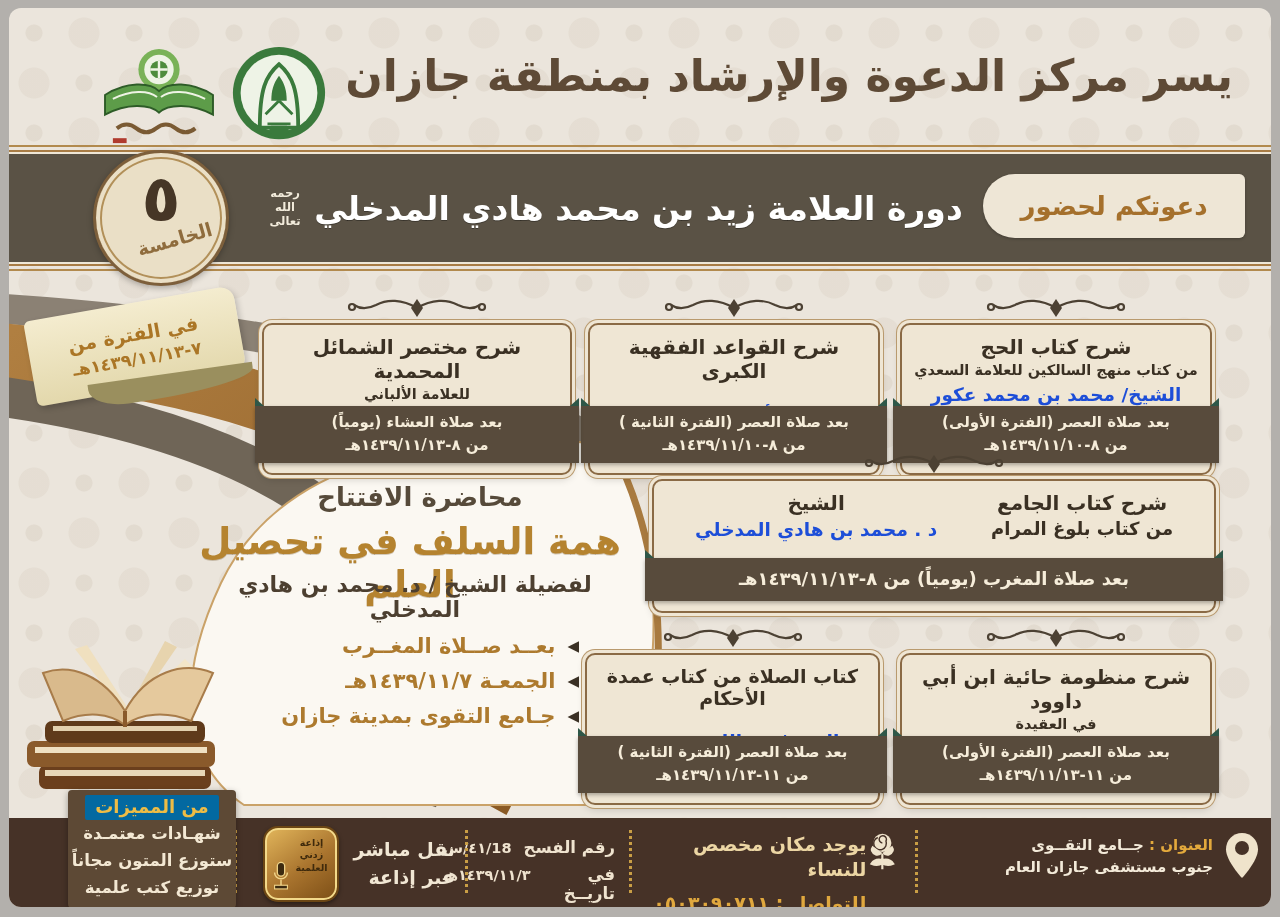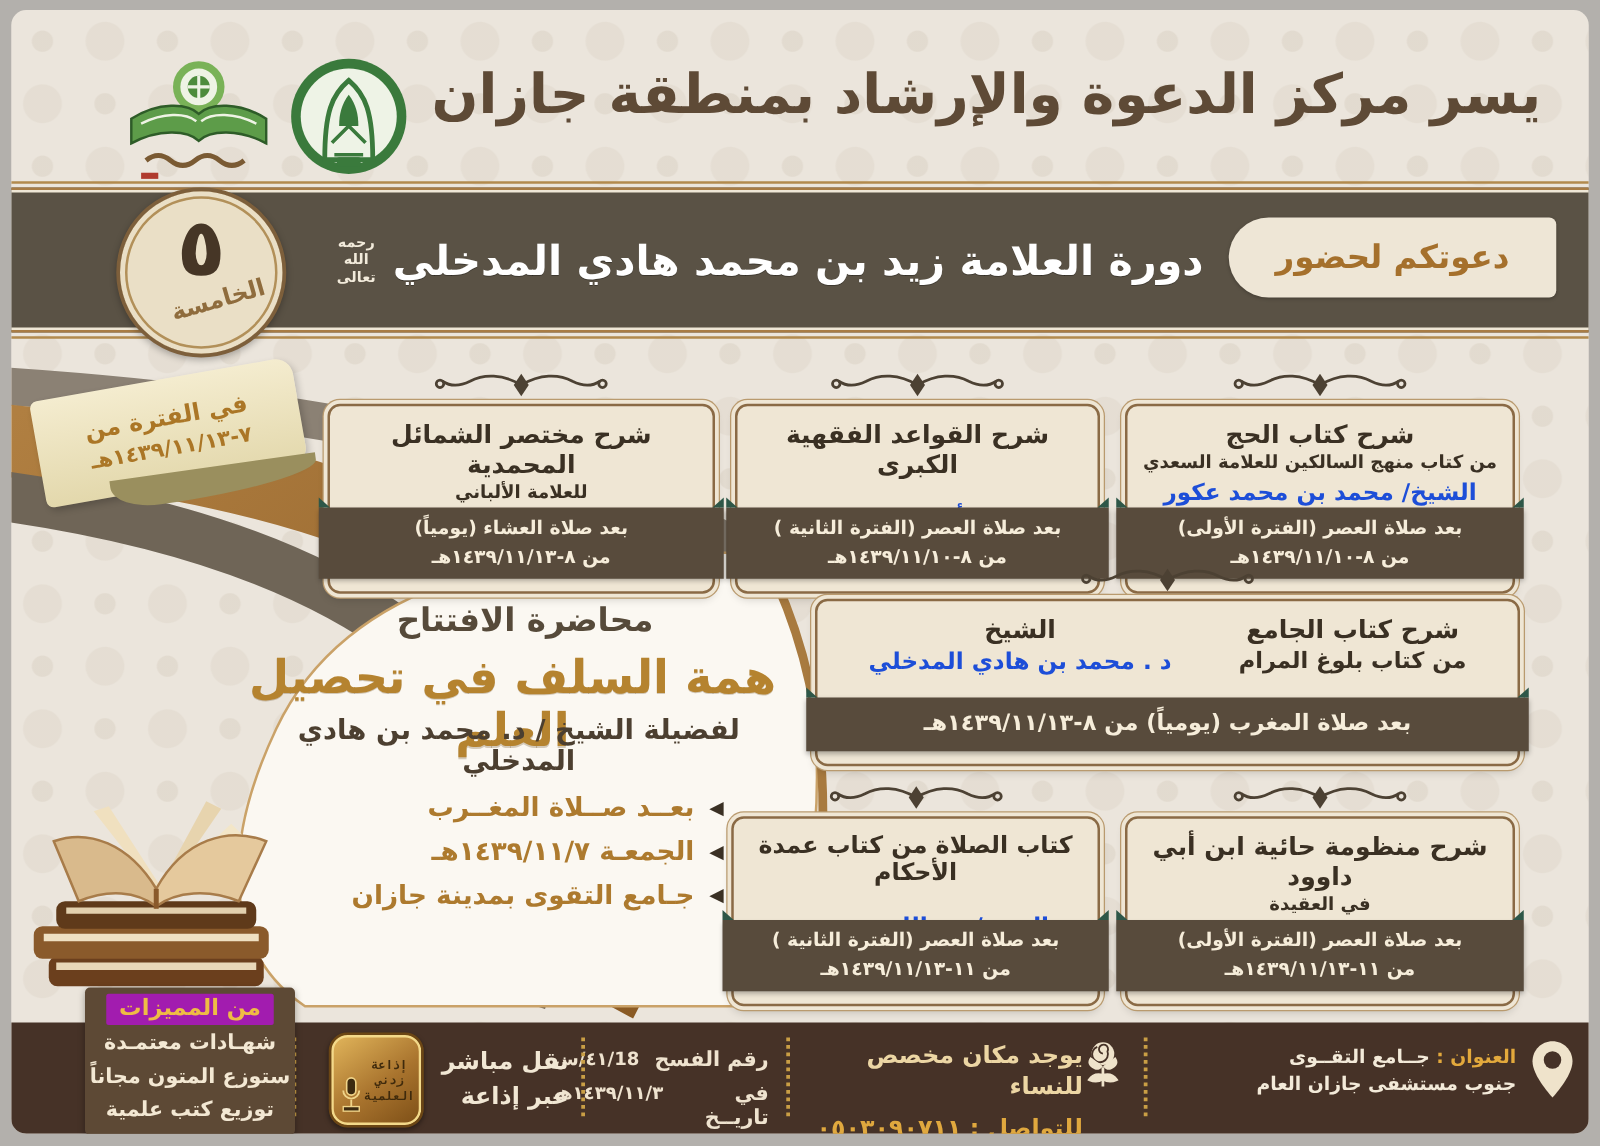--- a/index.html
+++ b/index.html
@@ -104,26 +104,26 @@
   .women-l2{color:#e0a83e;font-size:19px;margin-top:10px;}
   .permit{position:absolute;right:656px;top:20px;width:172px;color:#efe3cf;font-weight:bold;}
   .permit-row{display:flex;justify-content:space-between;margin-bottom:8px;}
   .permit-row .lab{font-size:16.5px;}
   .permit-row .val{font-size:14.5px;margin-top:2px;}
   .bcast{position:absolute;right:816px;top:8px;width:220px;display:flex;gap:14px;align-items:center;}
   .bcast-text{font-size:19px;font-weight:bold;color:#f1e7d4;line-height:1.45;text-align:right;}
   .radio-logo{position:relative;width:72px;height:72px;border-radius:15px;
     background:linear-gradient(145deg,#e3b75c,#a9742e 55%,#7c4e16);border:2px solid #6b4614;
     box-shadow:inset 0 0 0 2px #f3d98a, 0 2px 4px rgba(0,0,0,.4);flex:0 0 auto;}
-  .radio-name{position:absolute;right:5px;top:19px;width:42px;font-size:9.5px;font-weight:bold;
-    color:#3f2a0c;text-align:center;line-height:1.3;font-family:Liberation Mono, monospace;}
+  .radio-name{position:absolute;right:5px;top:9px;width:42px;font-size:9.5px;font-weight:bold;
+    color:#3f2a0c;text-align:center;line-height:1.3;}
   .radio-mic{position:absolute;left:5px;bottom:6px;}
   .features{position:absolute;left:59px;top:782px;width:168px;height:118px;background:#5d4935;
     border-radius:4px;box-shadow:0 2px 6px rgba(0,0,0,.35);z-index:6;text-align:center;}
-  .feat-chip{display:inline-block;margin-top:5px;padding:1px 10px 3px;background:#a21caf;
+  .feat-chip{display:inline-block;margin-top:5px;padding:1px 10px 3px;background:#0369a1;
     border-radius:2px;color:#eebc45;font-size:18px;font-weight:bold;}
   .feat-item{color:#f3e8d3;font-size:16.5px;font-weight:bold;line-height:1.65;}
 </style>
 </head>
 <body>
 
 <div class="poster">
   <div class="pattern"></div>
 
   <div class="hd-title">يسر مركز الدعوة والإرشاد بمنطقة جازان</div>

